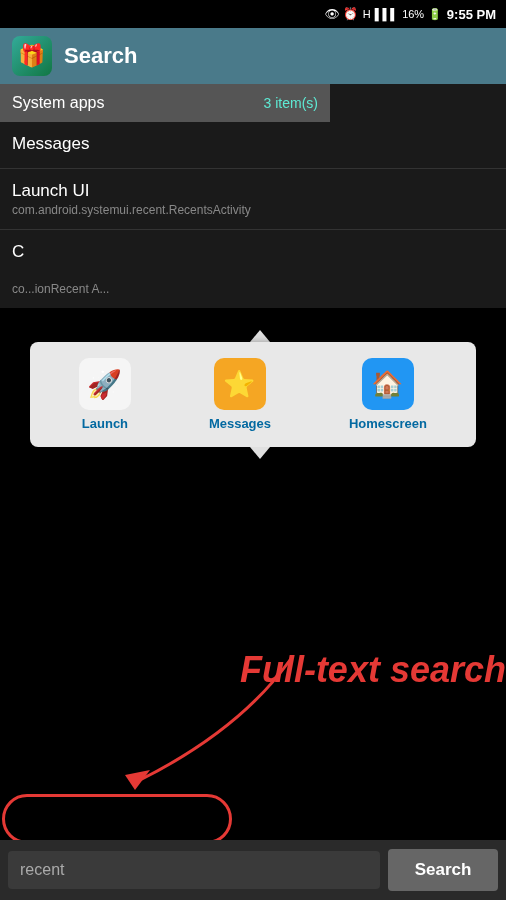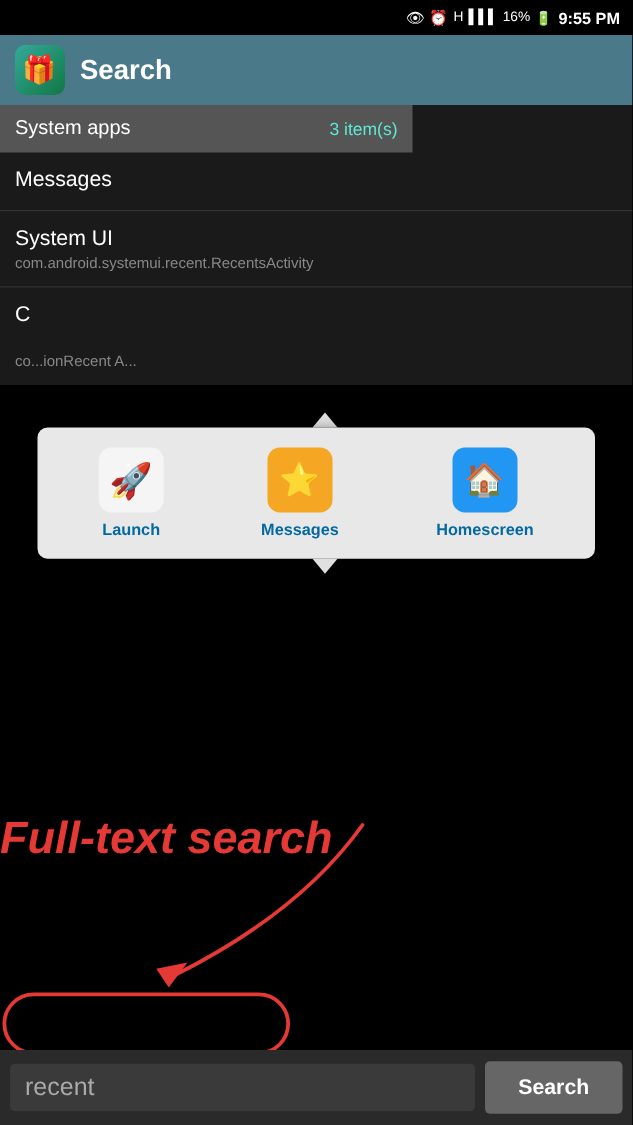--- a/index.html
+++ b/index.html
@@ -156,21 +156,21 @@
 
     
     .annotation-area {
       position: absolute;
       top: 555px;
       left: 0;
       right: 0;
       height: 230px;
       display: flex;
       align-items: center;
-      justify-content: flex-start;
+      justify-content: flex-end;
     }
     .annotation-text {
       color: #e53935;
       font-size: 36px;
       font-family: 'Comic Sans MS', cursive, sans-serif;
       font-style: italic;
       font-weight: bold;
       text-align: center;
       line-height: 1.2;
     }
@@ -209,21 +209,21 @@
       padding: 0 8px;
       gap: 8px;
     }
     .search-input {
       flex: 1;
       height: 38px;
       background: #3a3a3a;
       border: none;
       border-radius: 4px;
       color: #aaa;
-      font-size: 20px;
+      font-size: 16px;
       padding: 0 12px;
       outline: none;
     }
     .search-button {
       width: 110px;
       height: 42px;
       background: #666;
       border: none;
       border-radius: 4px;
       color: #fff;
@@ -271,21 +271,21 @@
   <div class="category-header">
     <span class="category-name">System apps</span>
     <span class="category-count">3 item(s)</span>
   </div>
 
   <div class="app-item">
     <div class="app-item-name">Messages</div>
   </div>
 
   <div class="app-item">
-    <div class="app-item-name">System UI</div>
+    <div class="app-item-name">Launch UI</div>
     <div class="app-item-package">com.android.systemui.recent.RecentsActivity</div>
   </div>
 
   <div class="app-item-partial">
     <div class="app-item-name" style="color:#fff;font-size:17px;">C</div>
     <div class="app-item-package" style="color:#888;font-size:12px;margin-top:20px;">co...ionRecent A...</div>
   </div>
 
 </div>
 

